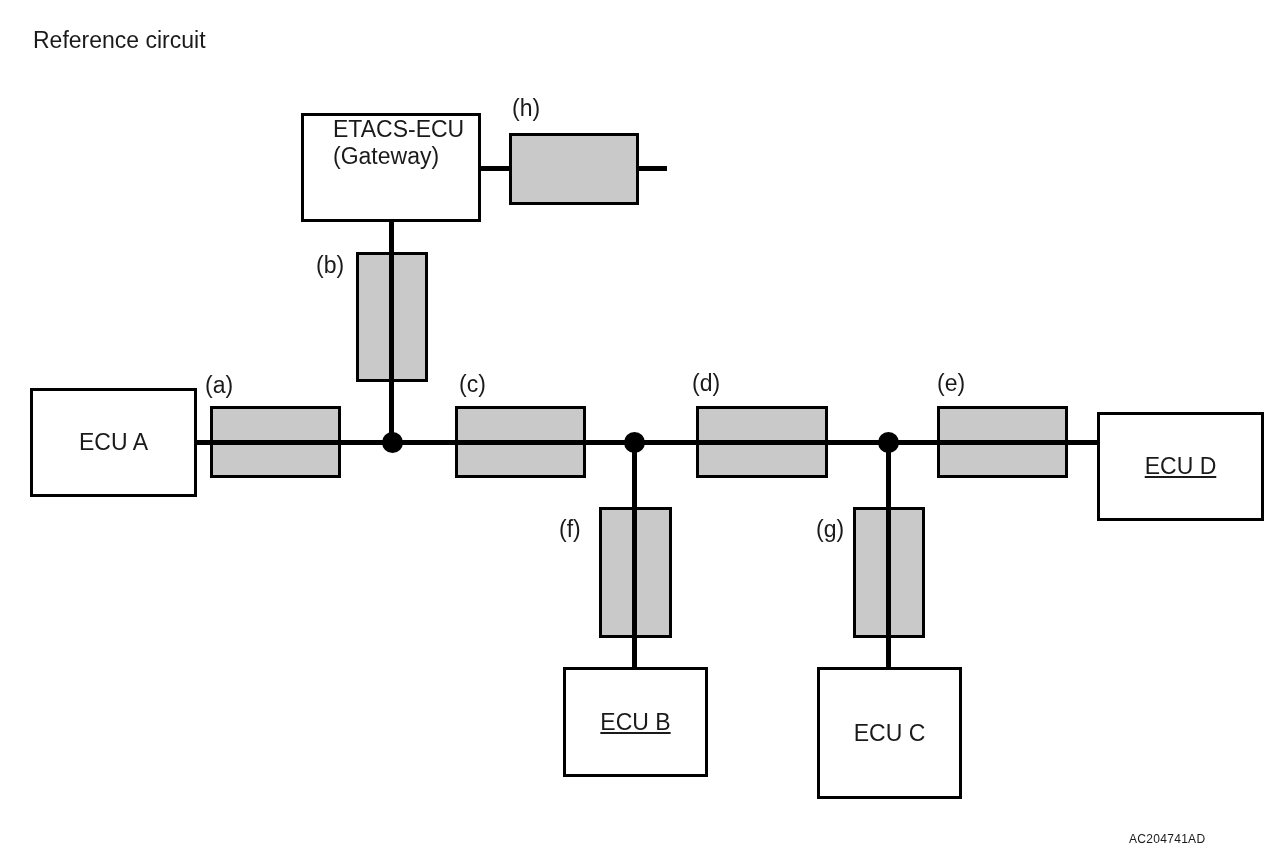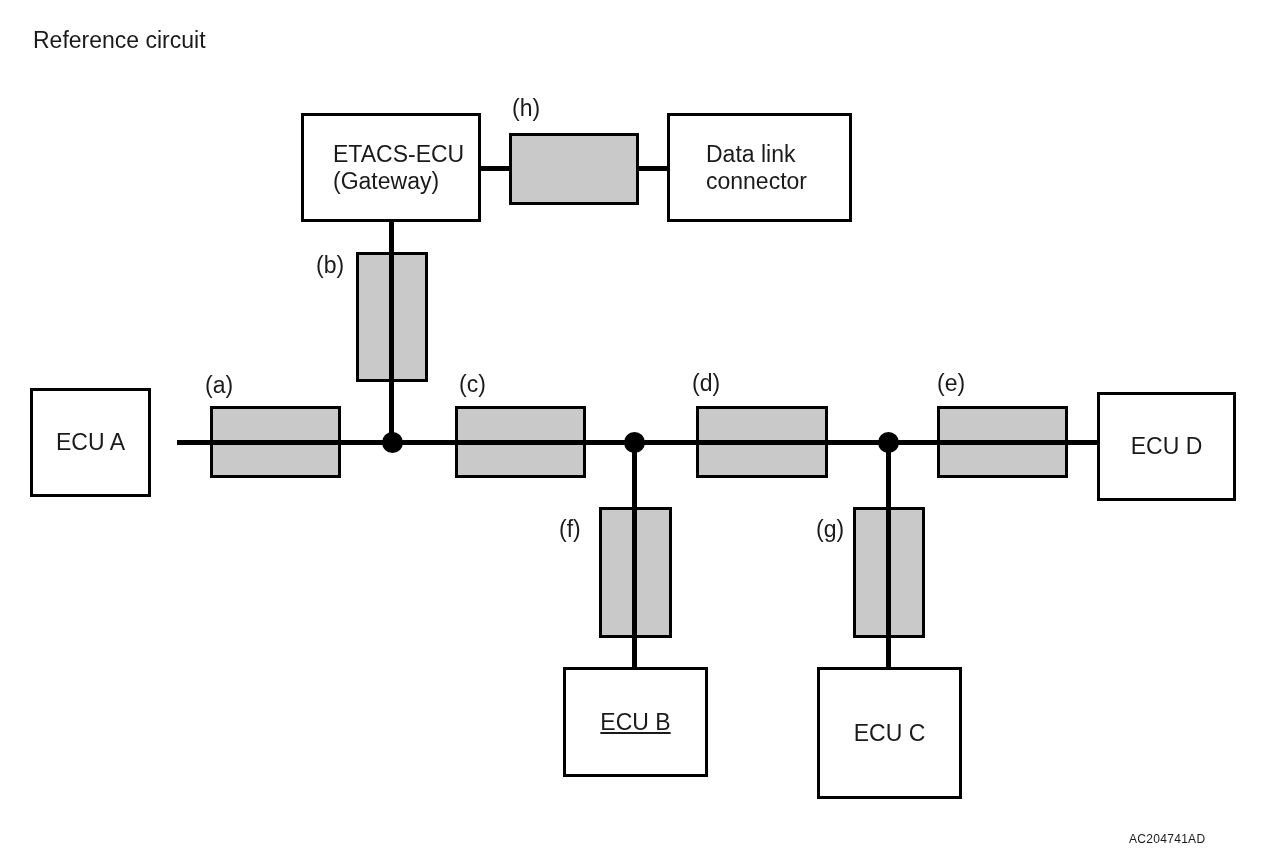--- a/index.html
+++ b/index.html
@@ -35,21 +35,21 @@
     display: flex;
     align-items: center;
     justify-content: center;
     font-size: 23px;
     z-index: 2;
     white-space: nowrap;
   }
   .node.two-line {
     flex-direction: column;
     align-items: flex-start;
-    justify-content: center;
+    justify-content: flex-start;
     line-height: 27px;
   }
   .conn {
     position: absolute;
     background: var(--connector-fill);
     border: 3px solid var(--line);
     z-index: 1;
   }
   .wire {
     position: absolute;
@@ -76,22 +76,22 @@
     left: 1111px;
     top: 832px;
     font-size: 12px;
     font-weight: normal;
     letter-spacing: 0.3px;
     margin-left: 18px;
   }
   
   .node-etacs { left: 301px; top: 113px; width: 180px; height: 109px; padding-left: 29px; }
   .node-dlc   { left: 667px; top: 113px; width: 185px; height: 109px; padding-left: 36px; }
-  .node-ecu-a { left: 30px;   top: 388px; width: 121px; height: 109px; }
-  .node-ecu-d { left: 1097px; top: 392px; width: 139px; height: 109px; }
+  .node-ecu-a { left: 30px;   top: 388px; width: 167px; height: 109px; }
+  .node-ecu-d { left: 1097px; top: 412px; width: 167px; height: 109px; text-decoration: underline; }
   .node-ecu-b { left: 563px;  top: 667px; width: 145px; height: 110px; text-decoration: underline; }
   .node-ecu-c { left: 817px;  top: 667px; width: 145px; height: 132px; }
   
   .conn-a { left: 210px; top: 406px; width: 131px; height: 72px; }
   .conn-b { left: 356px; top: 252px; width: 72px;  height: 130px; }
   .conn-c { left: 455px; top: 406px; width: 131px; height: 72px; }
   .conn-d { left: 696px; top: 406px; width: 132px; height: 72px; }
   .conn-e { left: 937px; top: 406px; width: 131px; height: 72px; }
   .conn-f { left: 599px; top: 507px; width: 73px;  height: 131px; }
   .conn-g { left: 853px; top: 507px; width: 72px;  height: 131px; }
@@ -146,24 +146,20 @@
   <div class="wire wire-ecu-c-drop"></div>
 
   <div class="dot dot-1"></div>
   <div class="dot dot-2"></div>
   <div class="dot dot-3"></div>
 
   <div class="node two-line node-etacs">
     <span>ETACS-ECU</span>
     <span>(Gateway)</span>
   </div>
-  <div class="node two-line node-dlc">
-    <span>Data link</span>
-    <span>connector</span>
-  </div>
   <div class="node node-ecu-a">
     <span>ECU A</span>
   </div>
   <div class="node node-ecu-b">
     <span>ECU B</span>
   </div>
   <div class="node node-ecu-c">
     <span>ECU C</span>
   </div>
   <div class="node node-ecu-d">

